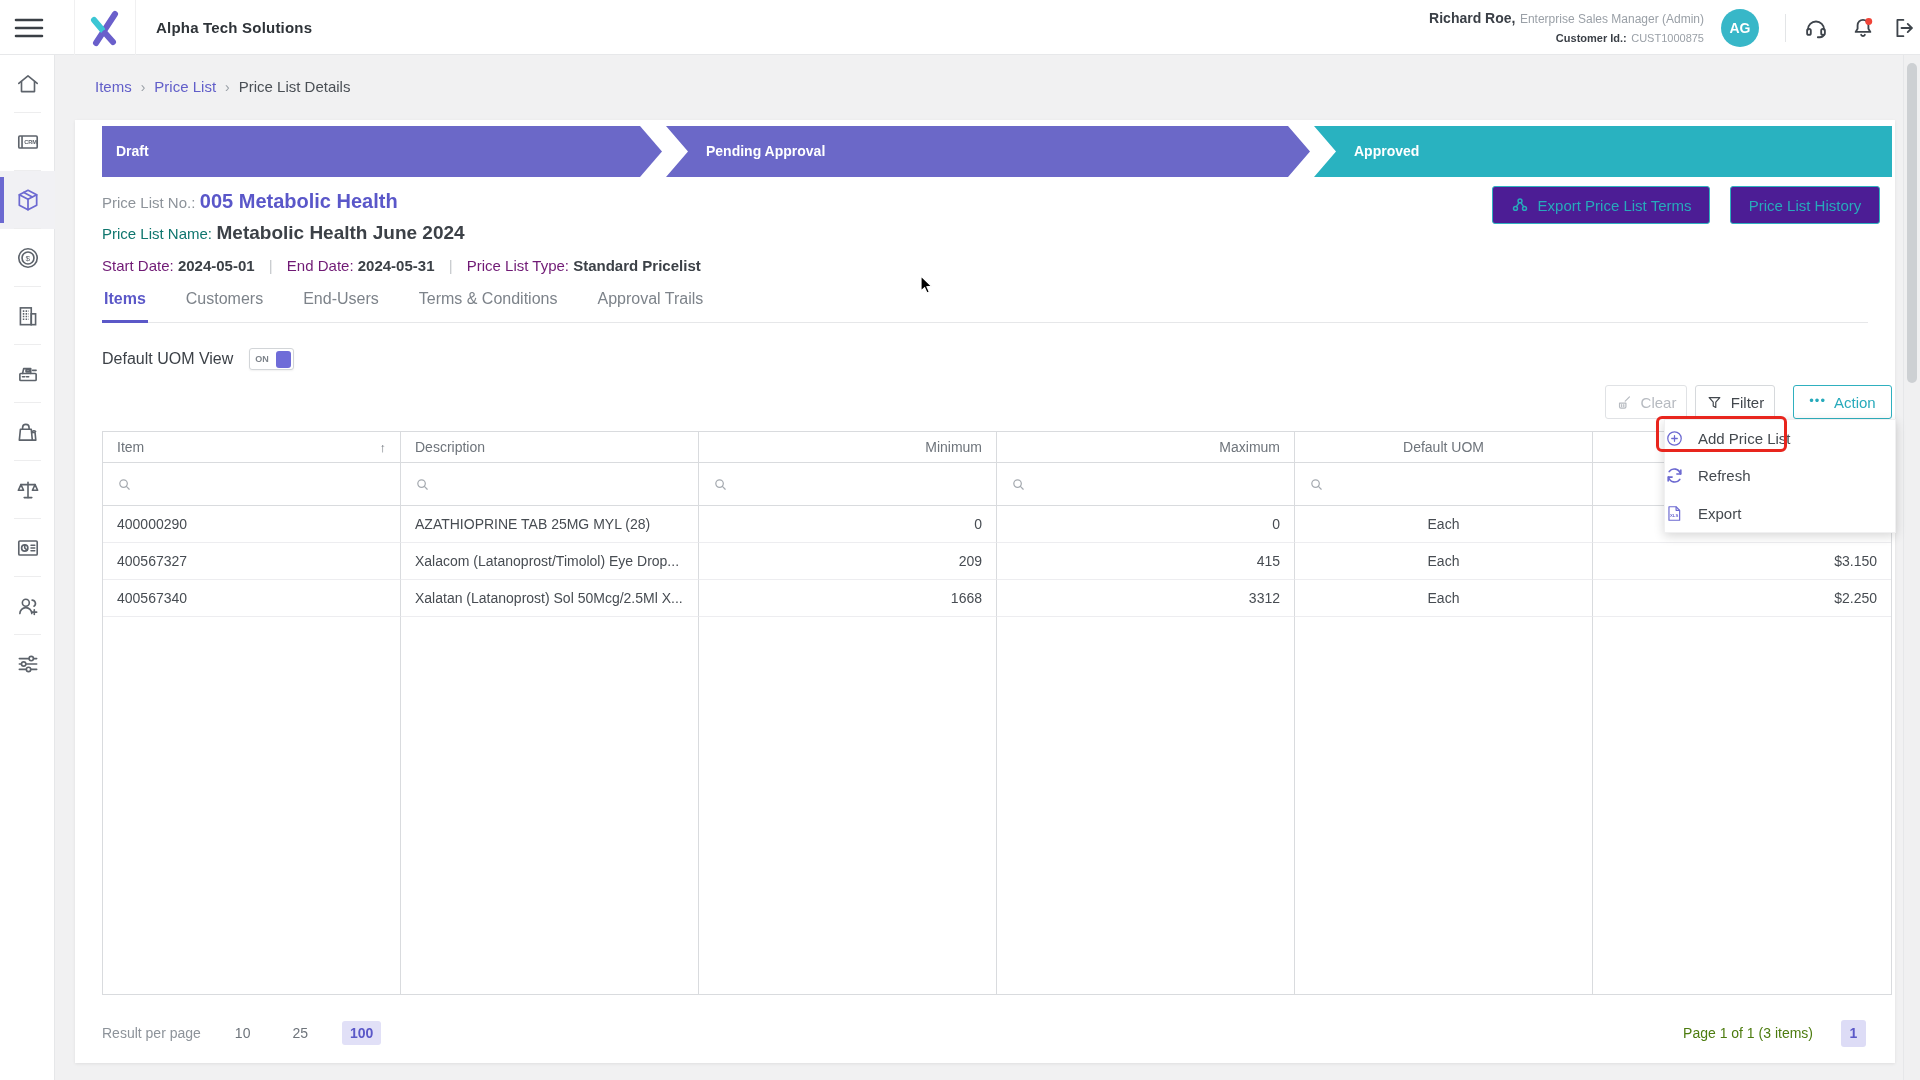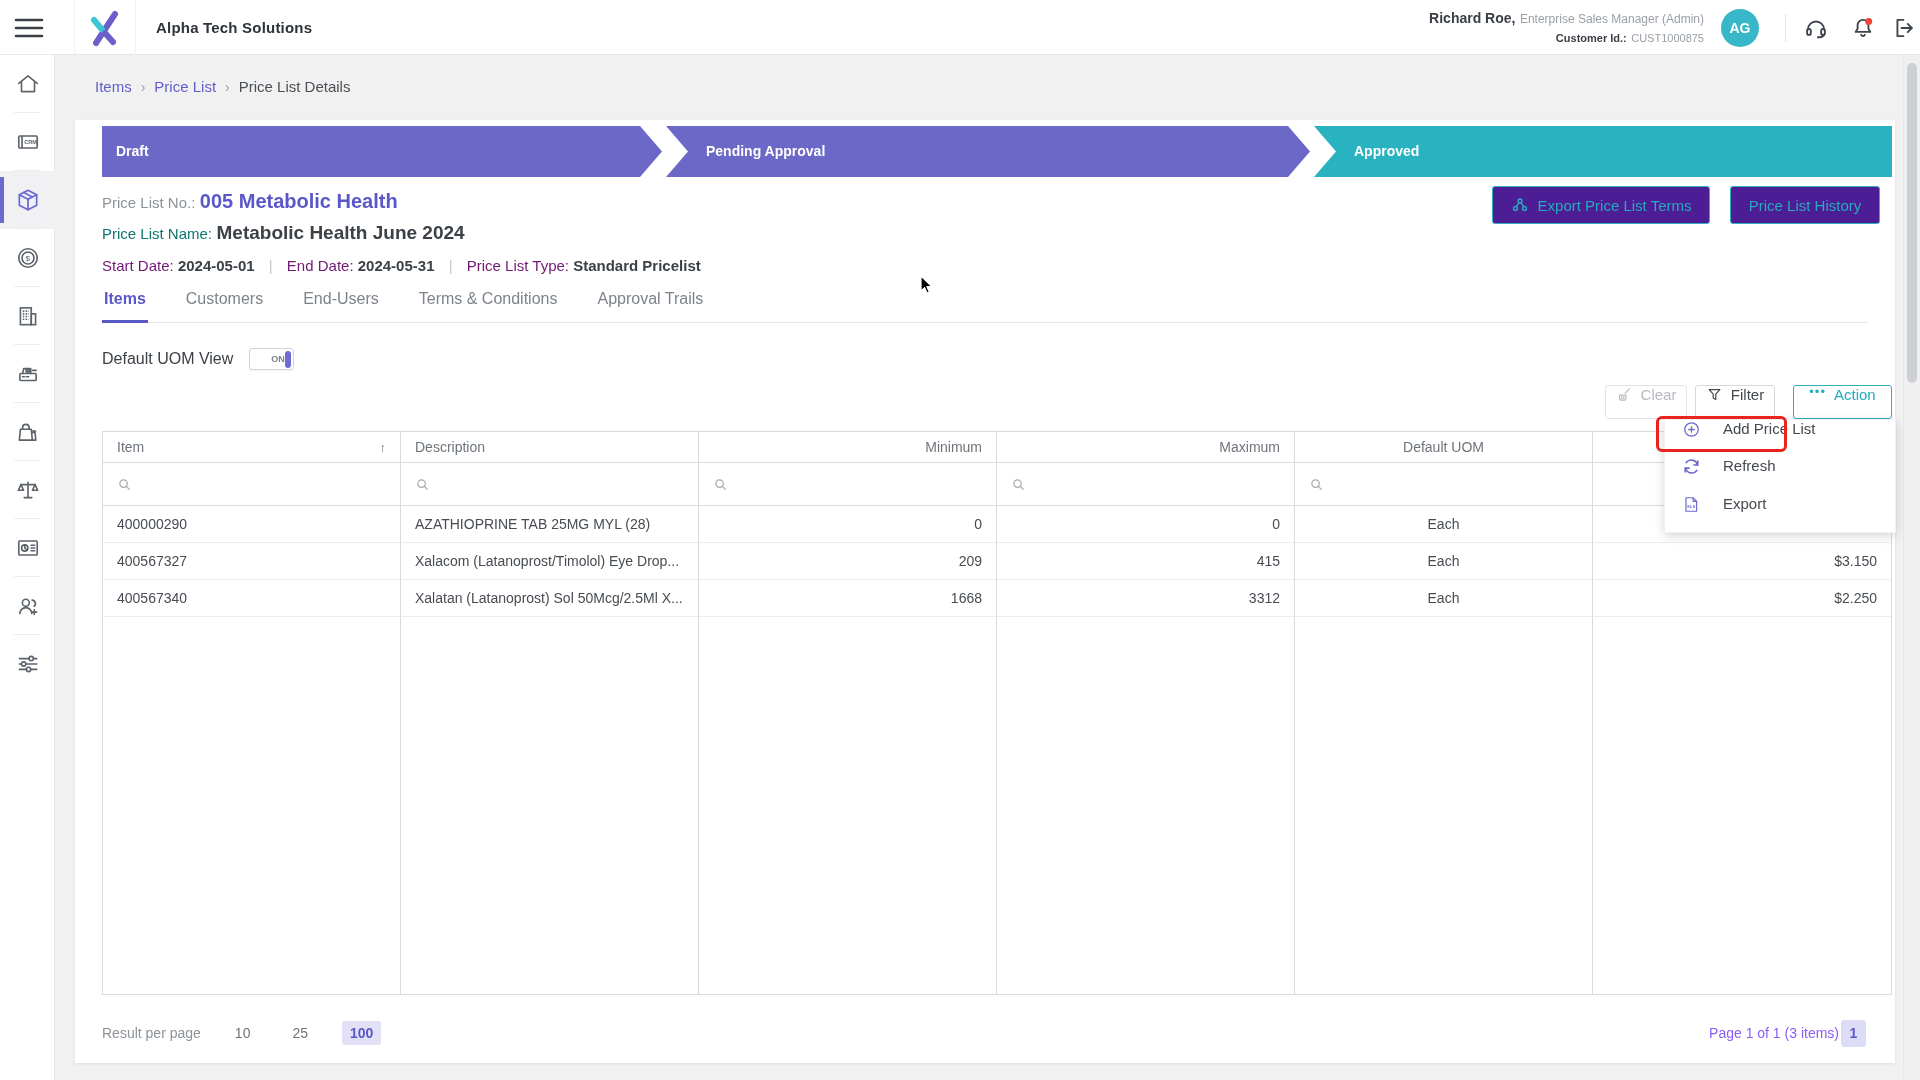--- a/index.html
+++ b/index.html
@@ -80,26 +80,26 @@
           border-bottom:1px solid #e6e7e9; display:flex; gap:36px; }
   .tab { font-size:16px; color:#7d838a; padding:10px 2px 0 2px; cursor:pointer; position:relative; }
   .tab.active { color:#5b58c8; font-weight:bold; }
   .tab.active::after { content:""; position:absolute; left:0; right:0; bottom:-1px; height:3px;
           background:#5b58c8; }
   
   .uom-row { position:absolute; left:27px; top:228px; display:flex; align-items:center; gap:16px; }
   .uom-label { font-size:16px; color:#3c4147; }
   .toggle { width:45px; height:22px; border:1px solid #d2d5d8; border-radius:3px; background:#fff;
             display:flex; align-items:center; cursor:pointer; box-shadow:0 1px 2px rgba(0,0,0,.06); }
-  .toggle-on-text { font-size:9px; font-weight:bold; color:#7d838a; margin-left:21px; }
+  .toggle-on-text { font-size:9px; font-weight:bold; color:#7d838a; margin-left:5px; }
   .toggle-knob { width:15px; height:17px; background:#6f6cd8; border-radius:3px; margin-left:auto;
             margin-right:2px; }
   
   .toolbar-btn { position:absolute; top:265px; height:34px; border-radius:3px; font-size:15px;
-            display:flex; justify-content:center; gap:8px; cursor:pointer;
+            display:flex; align-items:center; justify-content:center; gap:8px; cursor:pointer;
             background:#fff; }
   .btn-clear { left:1530px; width:82px; border:1px solid #e0e2e5; color:#b6bac0; }
   .btn-filter { left:1620px; width:80px; border:1px solid #d6d9dc; color:#43484e; }
   .btn-action { left:1718px; width:99px; border:1px solid #2fb0bf; color:#27aabb; }
   .action-dots { font-size:13px; letter-spacing:1px; color:#27aabb; position:relative; top:-2px; }
   
   .table { position:absolute; left:27px; top:311px; width:1790px; height:564px;
            display:grid; grid-template-columns:repeat(6,1fr);
            grid-template-rows:31px 43px 37px 37px 37px 1fr;
            border:1px solid #d9dbde; }
@@ -112,29 +112,29 @@
   .sort-arrow { color:#6e747b; font-size:13px; }
   .search-cell { border-bottom:1px solid #d9dbde; cursor:text; }
   .td { color:#474c52; border-bottom:1px solid #ededf0; }
   .td.num { justify-content:flex-end; } .td.ctr { justify-content:center; }
   .filler { border-bottom:none; }
   
   .tfooter { position:absolute; left:27px; top:895px; width:1766px; height:36px;
              display:flex; align-items:center; font-size:14px; color:#8d939a; }
   .rpp-opt { margin-left:26px; color:#6e747b; cursor:pointer; padding:4px 8px; border-radius:3px; }
   .rpp-opt.selected { background:#e1e0f7; color:#5b58c8; font-weight:bold; }
-  .page-info { margin-left:auto; margin-right:2px; color:#8b5cf6; }
+  .page-info { margin-left:auto; margin-right:28px; color:#4d7c0f; }
   .page-num { width:25px; height:27px; background:#dddcf6; color:#5b58c8; font-weight:bold;
               border-radius:3px; display:flex; align-items:center; justify-content:center;
               cursor:pointer; margin-right:2px; }
   
   .action-menu { position:absolute; left:1664px; top:419px; width:232px; height:114px; background:#fff;
                  box-shadow:0 3px 10px rgba(0,0,0,.16); border:1px solid #f0f0f1; z-index:30;
                  display:flex; flex-direction:column; justify-content:center; }
-  .menu-item { height:38px; display:flex; gap:22px; padding-left:17px;
+  .menu-item { height:38px; display:flex; align-items:center; gap:14px; 
                font-size:15px; color:#44494f; cursor:pointer; }
   .red-annotation { position:absolute; left:1656px; top:416px; width:131px; height:36px;
                border:3px solid #e8251d; border-radius:6px; z-index:31; pointer-events:none; }
   
   .scroll-track { position:absolute; right:0; top:55px; width:17px; bottom:0; background:#f0f0f1;
                   border-left:1px solid #e6e7e9; z-index:8; }
   .scroll-thumb { position:absolute; right:3px; top:8px; width:10px; height:320px; background:#cdd0d3;
                   border-radius:6px; cursor:grab; }
   
   .cursor { position:absolute; left:912px; top:270px; z-index:50; pointer-events:none; }

